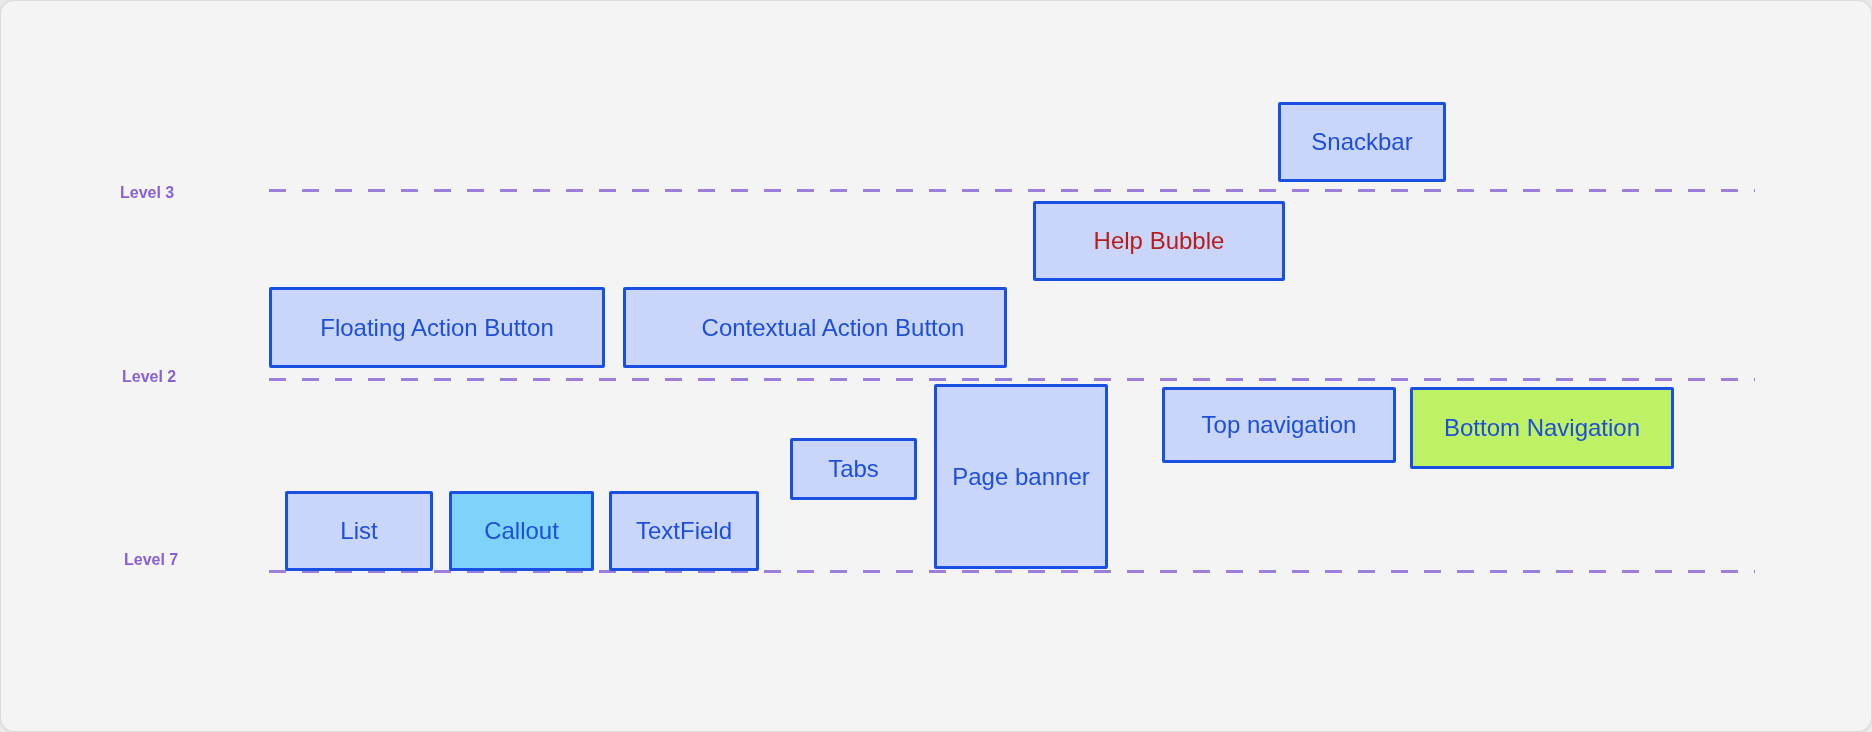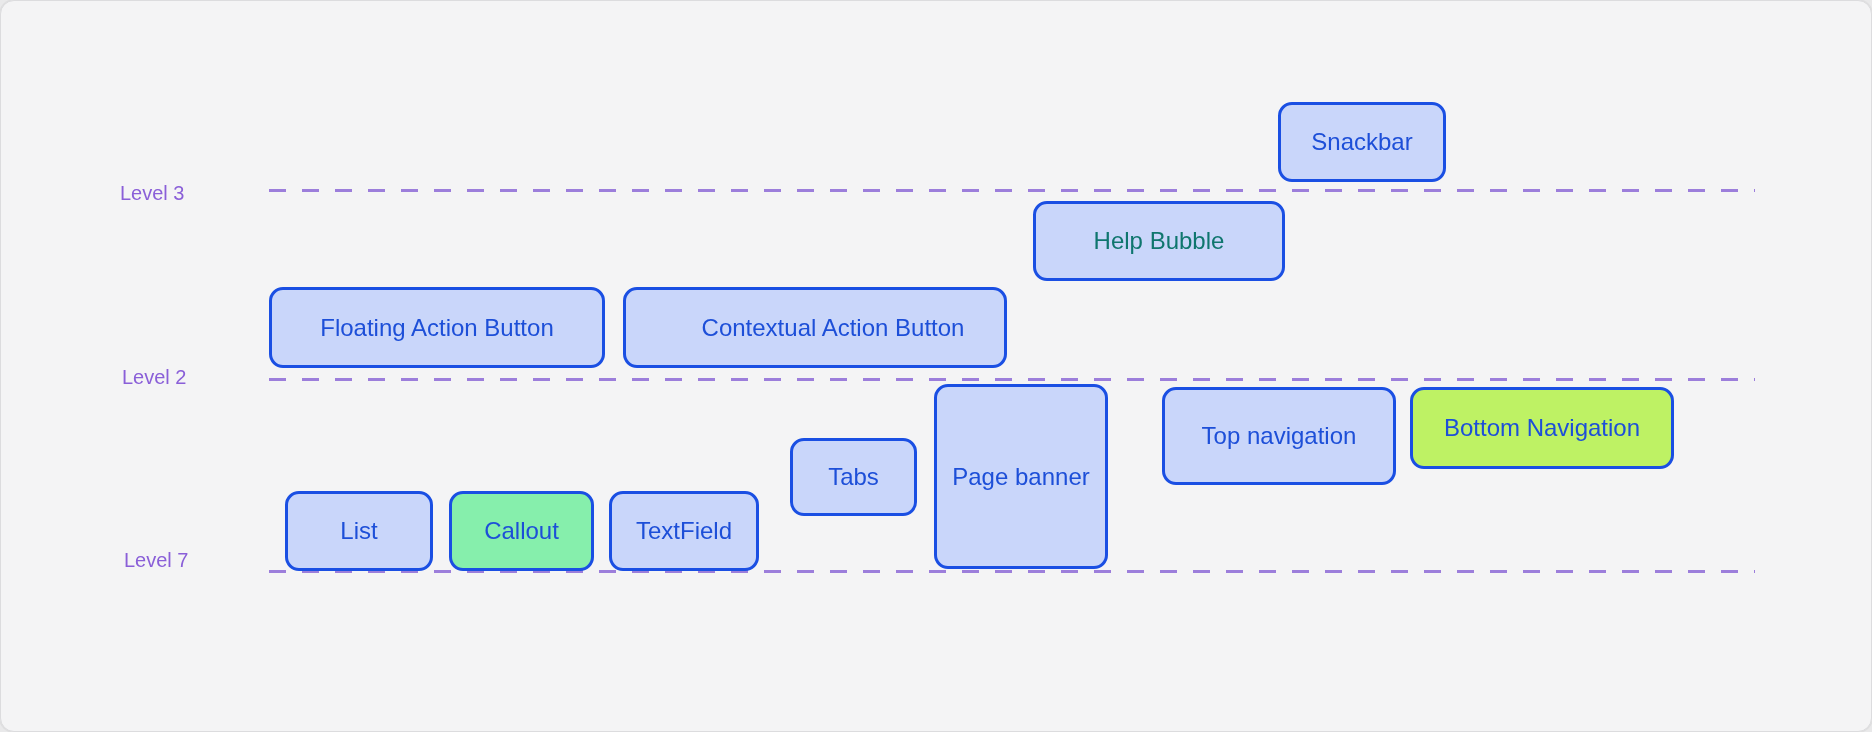--- a/index.html
+++ b/index.html
@@ -20,32 +20,32 @@
     box-shadow: 0 0 0 1px rgba(0,0,0,0.04);
   }
   .level-line {
     position: absolute;
     height: 3px;
     z-index: 1;
     pointer-events: none;
   }
   .level-label {
     position: absolute;
-    font-size: 20px;
-    font-weight: 400;
+    font-size: 16px;
+    font-weight: 700;
     white-space: nowrap;
     transform: translateY(-50%);
     z-index: 1;
   }
   .component-box {
     position: absolute;
     box-sizing: border-box;
     border-style: solid;
     border-width: 3px;
-    border-radius: 14px;
+    border-radius: 2px;
     display: flex;
     align-items: center;
     justify-content: center;
     z-index: 2;
   }
   .component-label {
     font-size: 24px;
     font-weight: 400;
     white-space: nowrap;
     text-align: center;
@@ -58,42 +58,42 @@
     <div class="level-line" style="left: 268px; width: 1486px; top: 188px; height: 3px; background: repeating-linear-gradient(90deg, rgb(156, 126, 219) 0px, rgb(156, 126, 219) 17px, transparent 17px, transparent 33px);"></div>
     <div class="level-label" style="left: 119px; top: 192px; color: rgb(138, 95, 216);">Level 3</div>
     <div class="level-line" style="left: 268px; width: 1486px; top: 377px; height: 3px; background: repeating-linear-gradient(90deg, rgb(156, 126, 219) 0px, rgb(156, 126, 219) 17px, transparent 17px, transparent 33px);"></div>
     <div class="level-label" style="left: 121px; top: 376px; color: rgb(138, 95, 216);">Level 2</div>
     <div class="level-line" style="left: 268px; width: 1486px; top: 569px; height: 3px; background: repeating-linear-gradient(90deg, rgb(156, 126, 219) 0px, rgb(156, 126, 219) 17px, transparent 17px, transparent 33px);"></div>
     <div class="level-label" style="left: 123px; top: 559px; color: rgb(138, 95, 216);">Level 7</div>
     <div class="component-box" style="left: 1277px; top: 101px; width: 168px; height: 80px; background: rgb(201, 214, 250); border-color: rgb(26, 79, 227);">
       <span class="component-label" style="color: rgb(29, 79, 216);">Snackbar</span>
     </div>
     <div class="component-box" style="left: 1032px; top: 200px; width: 252px; height: 80px; background: rgb(201, 214, 250); border-color: rgb(26, 79, 227);">
-      <span class="component-label" style="color: #0f766e;">Help Bubble</span>
+      <span class="component-label" style="color: #b91c1c;">Help Bubble</span>
     </div>
     <div class="component-box" style="left: 268px; top: 286px; width: 336px; height: 81px; background: rgb(201, 214, 250); border-color: rgb(26, 79, 227);">
       <span class="component-label" style="color: rgb(29, 79, 216);">Floating Action Button</span>
     </div>
     <div class="component-box" style="left: 622px; top: 286px; width: 384px; height: 81px; background: rgb(201, 214, 250); border-color: rgb(26, 79, 227); padding-left: 36px;">
       <span class="component-label" style="color: rgb(29, 79, 216);">Contextual Action Button</span>
     </div>
     <div class="component-box" style="left: 933px; top: 383px; width: 174px; height: 185px; background: rgb(201, 214, 250); border-color: rgb(26, 79, 227);">
       <span class="component-label" style="color: rgb(29, 79, 216);">Page banner</span>
     </div>
-    <div class="component-box" style="left: 1161px; top: 386px; width: 234px; height: 98px; background: rgb(201, 214, 250); border-color: rgb(26, 79, 227);">
+    <div class="component-box" style="left: 1161px; top: 386px; width: 234px; height: 76px; background: rgb(201, 214, 250); border-color: rgb(26, 79, 227);">
       <span class="component-label" style="color: rgb(29, 79, 216);">Top navigation</span>
     </div>
     <div class="component-box" style="left: 1409px; top: 386px; width: 264px; height: 82px; background: #bef264; border-color: rgb(26, 79, 227);">
       <span class="component-label" style="color: rgb(29, 79, 216);">Bottom Navigation</span>
     </div>
-    <div class="component-box" style="left: 789px; top: 437px; width: 127px; height: 78px; background: rgb(201, 214, 250); border-color: rgb(26, 79, 227);">
+    <div class="component-box" style="left: 789px; top: 437px; width: 127px; height: 62px; background: rgb(201, 214, 250); border-color: rgb(26, 79, 227);">
       <span class="component-label" style="color: rgb(29, 79, 216);">Tabs</span>
     </div>
     <div class="component-box" style="left: 284px; top: 490px; width: 148px; height: 80px; background: rgb(201, 214, 250); border-color: rgb(26, 79, 227);">
       <span class="component-label" style="color: rgb(29, 79, 216);">List</span>
     </div>
-    <div class="component-box" style="left: 448px; top: 490px; width: 145px; height: 80px; background: #86efac; border-color: rgb(26, 79, 227);">
+    <div class="component-box" style="left: 448px; top: 490px; width: 145px; height: 80px; background: #7dd3fc; border-color: rgb(26, 79, 227);">
       <span class="component-label" style="color: rgb(29, 79, 216);">Callout</span>
     </div>
     <div class="component-box" style="left: 608px; top: 490px; width: 150px; height: 80px; background: rgb(201, 214, 250); border-color: rgb(26, 79, 227);">
       <span class="component-label" style="color: rgb(29, 79, 216);">TextField</span>
     </div>
   </div>
 
 </body></html>

